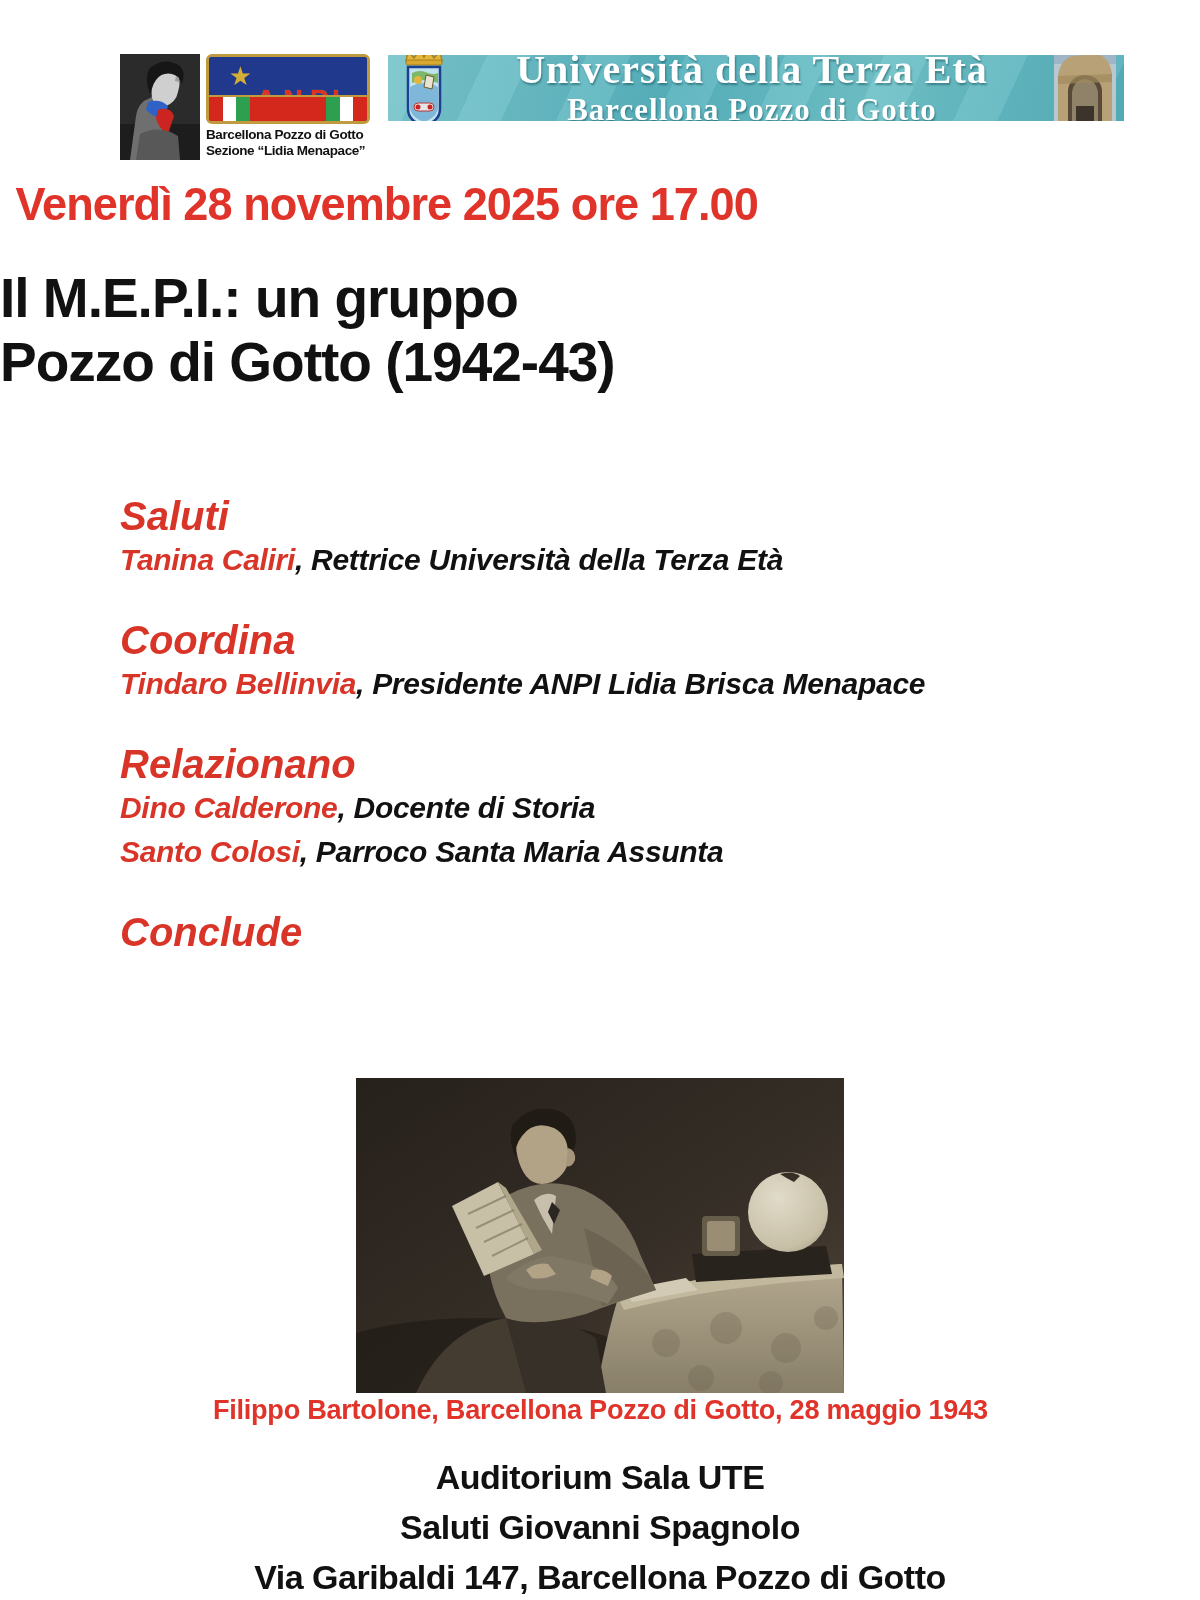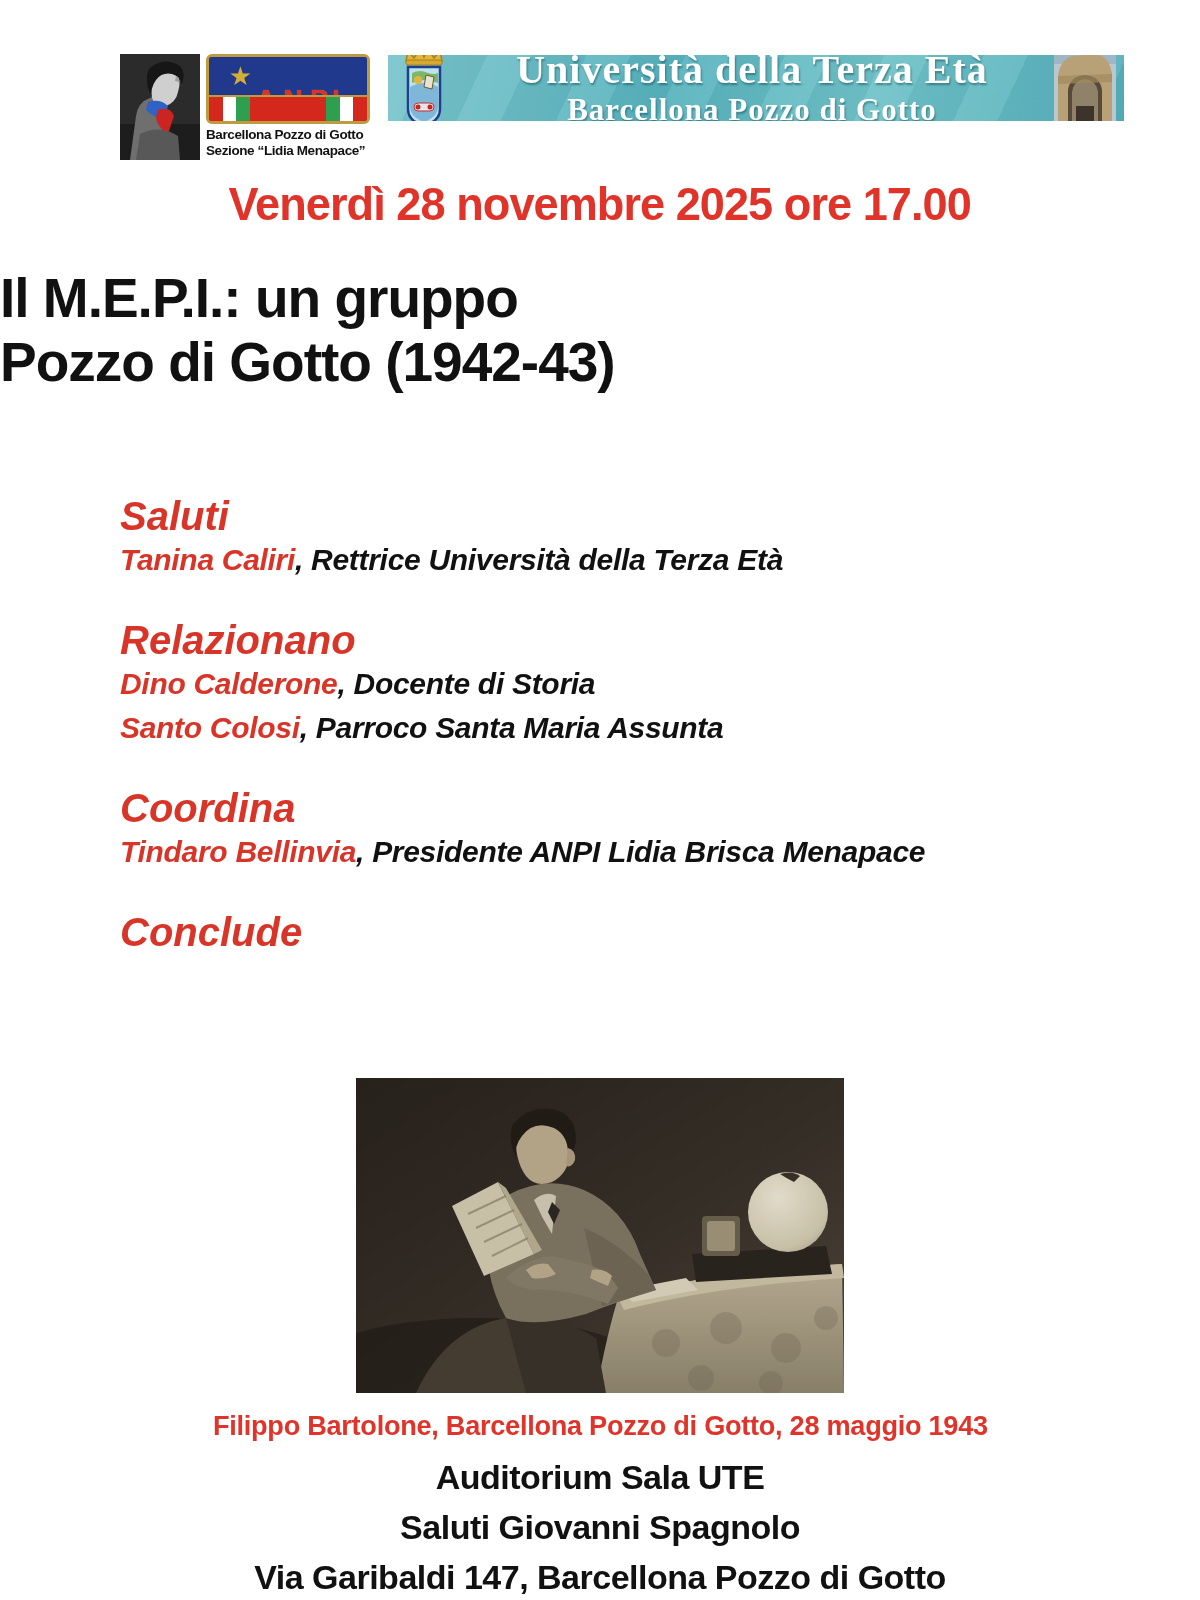--- a/index.html
+++ b/index.html
@@ -39,38 +39,38 @@
   }
   .crest { width:52px; height:82px; margin-left:10px; flex:0 0 auto; }
   .ute-text { flex:1; text-align:center; color:#ffffff;
     font-family:"Liberation Serif", serif; font-weight:bold;
     text-shadow:1px 2px 2px rgba(0,60,70,0.45); }
   .ute-title { font-size:40px; line-height:44px; letter-spacing:1px; }
   .ute-subtitle { font-size:31px; line-height:36px; letter-spacing:1px; }
   .arch-photo { width:62px; height:84px; margin-right:8px; flex:0 0 auto; }
 
   
-  .date-line { position:absolute; top:176px; left:0; width:100%; text-align:center; }
+  .date-line { position:absolute; top:176px; left:0; width:100%; }
   .date-line span { display:inline-block; color:#e0342a; font-size:47px; font-weight:bold;
     letter-spacing:-1px; transform:scaleX(0.96); }
   .main-title { position:absolute; top:266px; left:0; width:100%; text-align:left;
     color:#111111; font-size:55px; font-weight:bold; line-height:64px; letter-spacing:-1px; }
 
   
   .program { position:absolute; left:120px; top:494px; width:980px; }
   .section { margin-bottom:36px; }
   .section-heading { color:#d93428; font-size:40px; font-weight:bold; font-style:italic;
     line-height:44px; }
   .person { font-size:30px; font-weight:bold; line-height:44px; color:#111111;
     letter-spacing:-0.3px; white-space:nowrap;font-style:italic; }
   .person .name { color:#d93428; }
 
   
   .event-photo { position:absolute; left:356px; top:1078px; width:488px; height:315px; display:block; }
-  .photo-caption { position:absolute; top:1394px; left:0; width:100%; text-align:center;margin-top:16px; }
+  .photo-caption { position:absolute; top:1394px; left:0; width:100%; text-align:center; }
   .photo-caption span { display:inline-block; color:#e0342a; font-size:28px; font-weight:bold;
     transform:scaleX(0.97); letter-spacing:-0.3px; }
 
   
   .venue { position:absolute; top:1452px; left:0; width:100%; text-align:center;
     color:#111111; font-size:34px; font-weight:bold; line-height:50px; letter-spacing:-0.5px; }
 </style>
 </head>
 <body>
 
@@ -144,28 +144,28 @@
   </div>
 
   <div class="program">
 
     <div class="section">
       <div class="section-heading">Saluti</div>
       <div class="person"><span class="name">Tanina Caliri</span><span>, Rettrice Università della Terza Età</span></div>
     </div>
 
     <div class="section">
+      <div class="section-heading">Coordina</div>
+      <div class="person"><span class="name">Tindaro Bellinvia</span><span>, Presidente ANPI Lidia Brisca Menapace</span></div>
+    </div>
+
+    <div class="section">
       <div class="section-heading">Relazionano</div>
       <div class="person"><span class="name">Dino Calderone</span><span>, Docente di Storia</span></div>
       <div class="person"><span class="name">Santo Colosi</span><span>, Parroco Santa Maria Assunta</span></div>
-    </div>
-
-    <div class="section">
-      <div class="section-heading">Coordina</div>
-      <div class="person"><span class="name">Tindaro Bellinvia</span><span>, Presidente ANPI Lidia Brisca Menapace</span></div>
     </div>
 
     <div class="section">
       <div class="section-heading">Conclude</div>
     </div>
 
   </div>
 
   <svg class="event-photo" viewBox="0 0 488 315">
     <defs>

